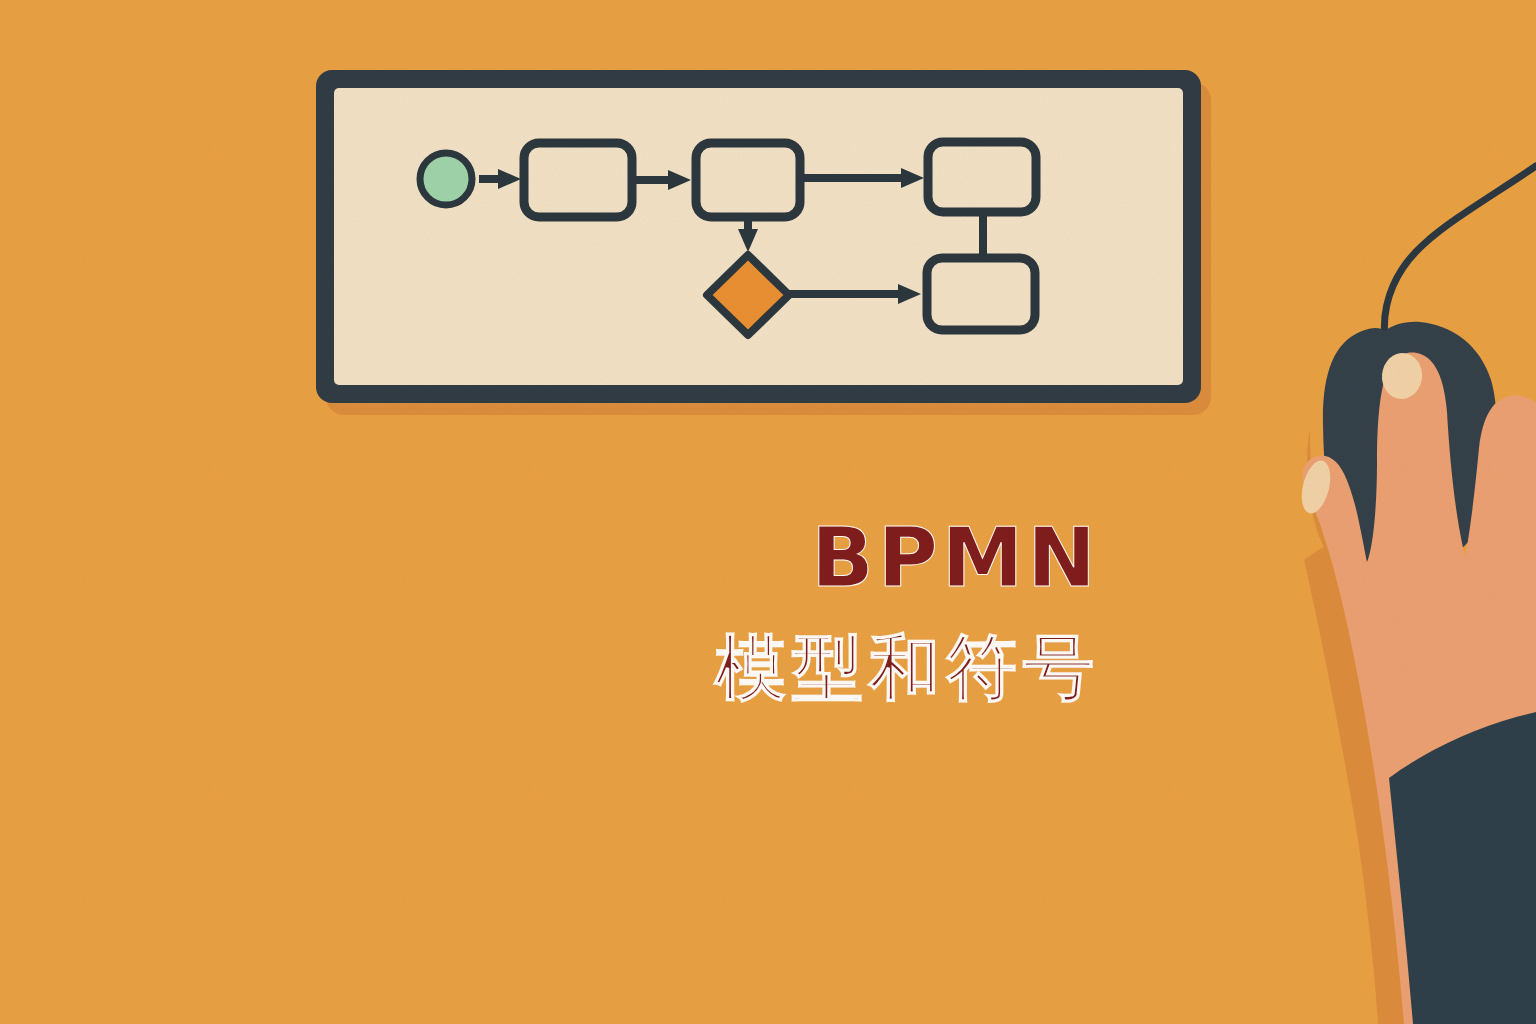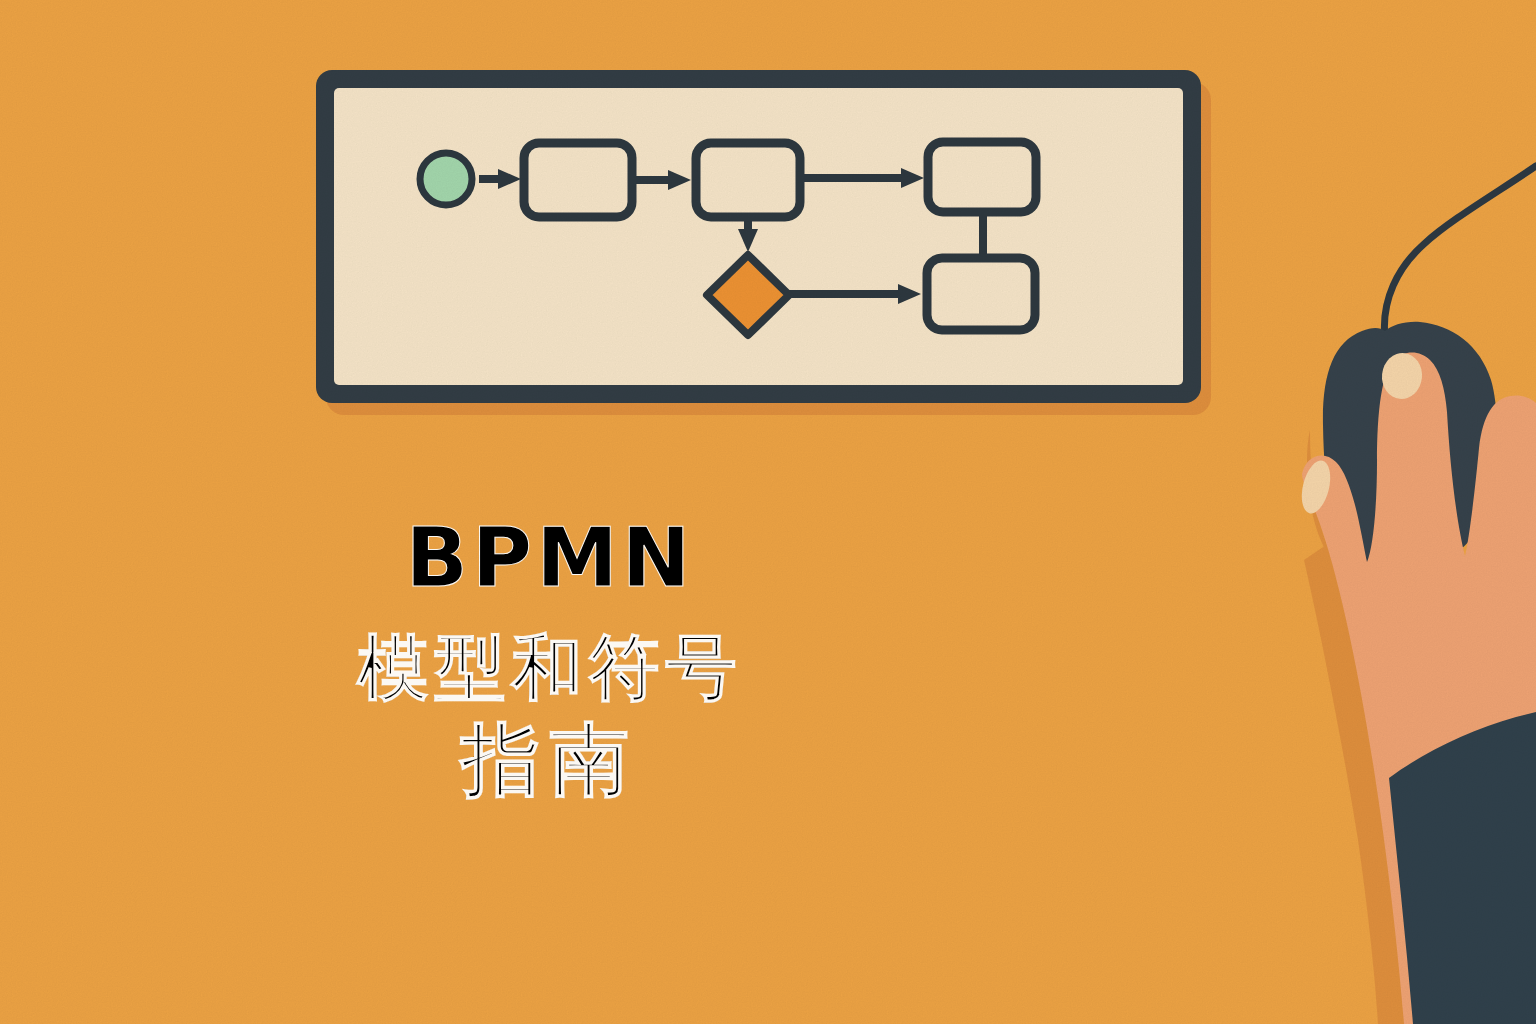--- a/index.html
+++ b/index.html
@@ -6,22 +6,22 @@
   .stage{
     position:relative;
     width:1536px;height:1024px;
     background:#f0a545;
     overflow:hidden;
     font-family:"DejaVu Sans","Liberation Sans",sans-serif;
   }
   .art{position:absolute;left:0;top:0;}
   .title-line{
     position:absolute;left:0;width:1100px;
-    text-align:center;
-    color:#000000;
+    text-align:right;
+    color:#7f1d1d;
     font-weight:800;
     line-height:1;
     -webkit-text-stroke:1px #fbf8f3;
   }
   .t1{top:517px;font-size:82px;letter-spacing:4px;}
   .t2{top:611px;font-size:71px;letter-spacing:6px;margin-top:21px;}
   .t3{top:721px;font-size:79px;letter-spacing:10px;}
 </style>
 </head>
 <body>
@@ -89,15 +89,14 @@
     <ellipse cx="1316" cy="487" rx="13" ry="27" transform="rotate(14 1316 487)" fill="#f8d8ac"></ellipse>
 
     <path d="M1389,778 C1424,752 1470,730 1516,717 L1536,712 L1536,1024 L1413,1024
              C1406,940 1397,858 1389,778 Z" fill="#31424d"></path>
 
     <rect width="1536" height="1024" filter="url(#grain)" opacity="0.05"></rect>
   </svg>
 
   <div class="title-line t1">BPMN</div>
   <div class="title-line t2">模型和符号</div>
-  <div class="title-line t3">指南</div>
 
 </div>
 
 </body></html>

